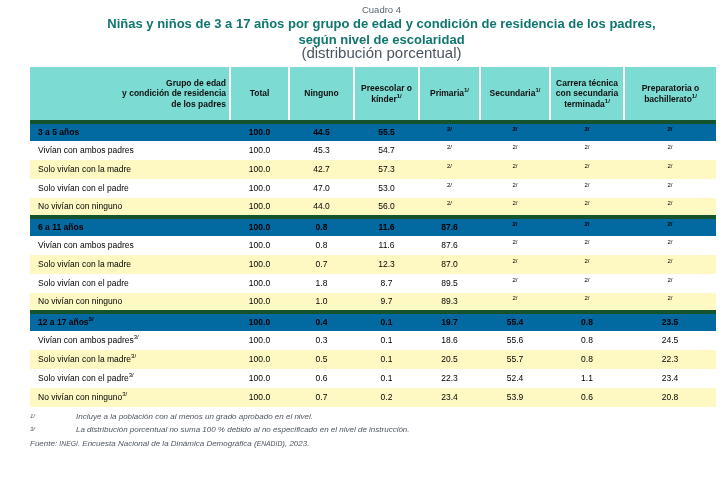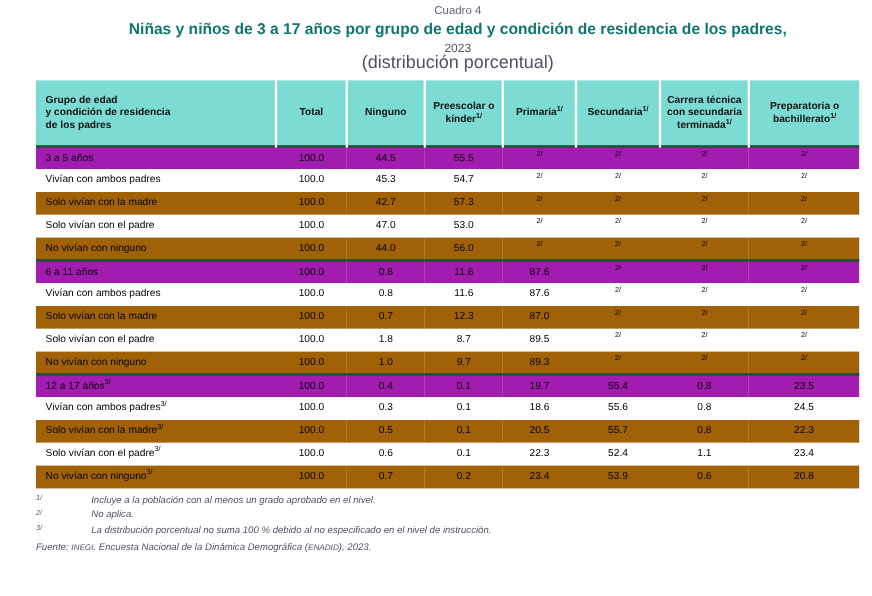--- a/index.html
+++ b/index.html
@@ -33,39 +33,39 @@
     color:#101010;
     text-align:center;
     vertical-align:middle;
     padding:4px 3px;
     height:55px;
     border-left:2px solid #ffffff;
     line-height:1.25;
   }
   thead th:first-child { border-left:none; }
   th.stub {
-    text-align:left;
+    text-align:right;
     padding-left:8px;
     white-space:pre-line;
   }
   tbody td {
     height:19px;
     padding:2px 2px;
     text-align:center;
     vertical-align:middle;
     line-height:1.15;
   }
   tbody td.rowlabel { text-align:left; padding-left:8px; }
   tr.group td {
-    background:#a21caf;
-    font-weight:normal;
-    border-top:2px solid #14532d;
+    background:#0369a1;
+    font-weight:bold;
+    border-top:4px solid #14532d;
   }
   tr.r-white td { background:#ffffff; }
-  tr.r-shade td { background:#a16207; }
+  tr.r-shade td { background:#fef9c3; }
   sup.fnref {
     font-size:6px;
     vertical-align:super;
     line-height:0;
   }
 
   
   .notes { margin:4px 0 0 30px; width:690px;font-style:italic; }
   .noteline { display:flex; font-size:8px; color:#4d5560; line-height:12.5px; }
   .notemark { width:46px; flex:0 0 46px; font-size:6px; vertical-align:super; position:relative; top:-1px; }
@@ -73,21 +73,21 @@
   .smallcaps { font-size:6.8px; }
 </style>
 </head>
 <body>
 
 <div class="page">
 
   <div class="titleblock">
     <div class="kicker">Cuadro 4</div>
     <div class="maintitle">Niñas y niños de 3 a 17 años por grupo de edad y condición de residencia de los padres,</div>
-    <div class="year">2023</div>
+    <div class="maintitle">según nivel de escolaridad</div>
     <div class="dist">(distribución porcentual)</div>
   </div>
 
   <table class="data">
     <colgroup>
       <col style="width:200px">
         <col style="width:59px">
         <col style="width:65px">
         <col style="width:65px">
       <col style="width:61px">
@@ -262,24 +262,20 @@
         </tr>
       </tbody>
   </table>
 
   <div class="notes">
     <div class="noteline">
       <span class="notemark">1/</span>
       <span>Incluye a la población con al menos un grado aprobado en el nivel.</span>
     </div>
     <div class="noteline">
-      <span class="notemark">2/</span>
-      <span>No aplica.</span>
-    </div>
-    <div class="noteline">
       <span class="notemark">3/</span>
       <span>La distribución porcentual no suma 100 % debido al no especificado en el nivel de instrucción.</span>
     </div>
     <div class="source">
       <span>Fuente: </span><span class="smallcaps">INEGI</span><span>. Encuesta Nacional de la Dinámica Demográfica (</span><span class="smallcaps">ENADID</span><span>), 2023.</span>
     </div>
   </div>
 
 </div>
 

